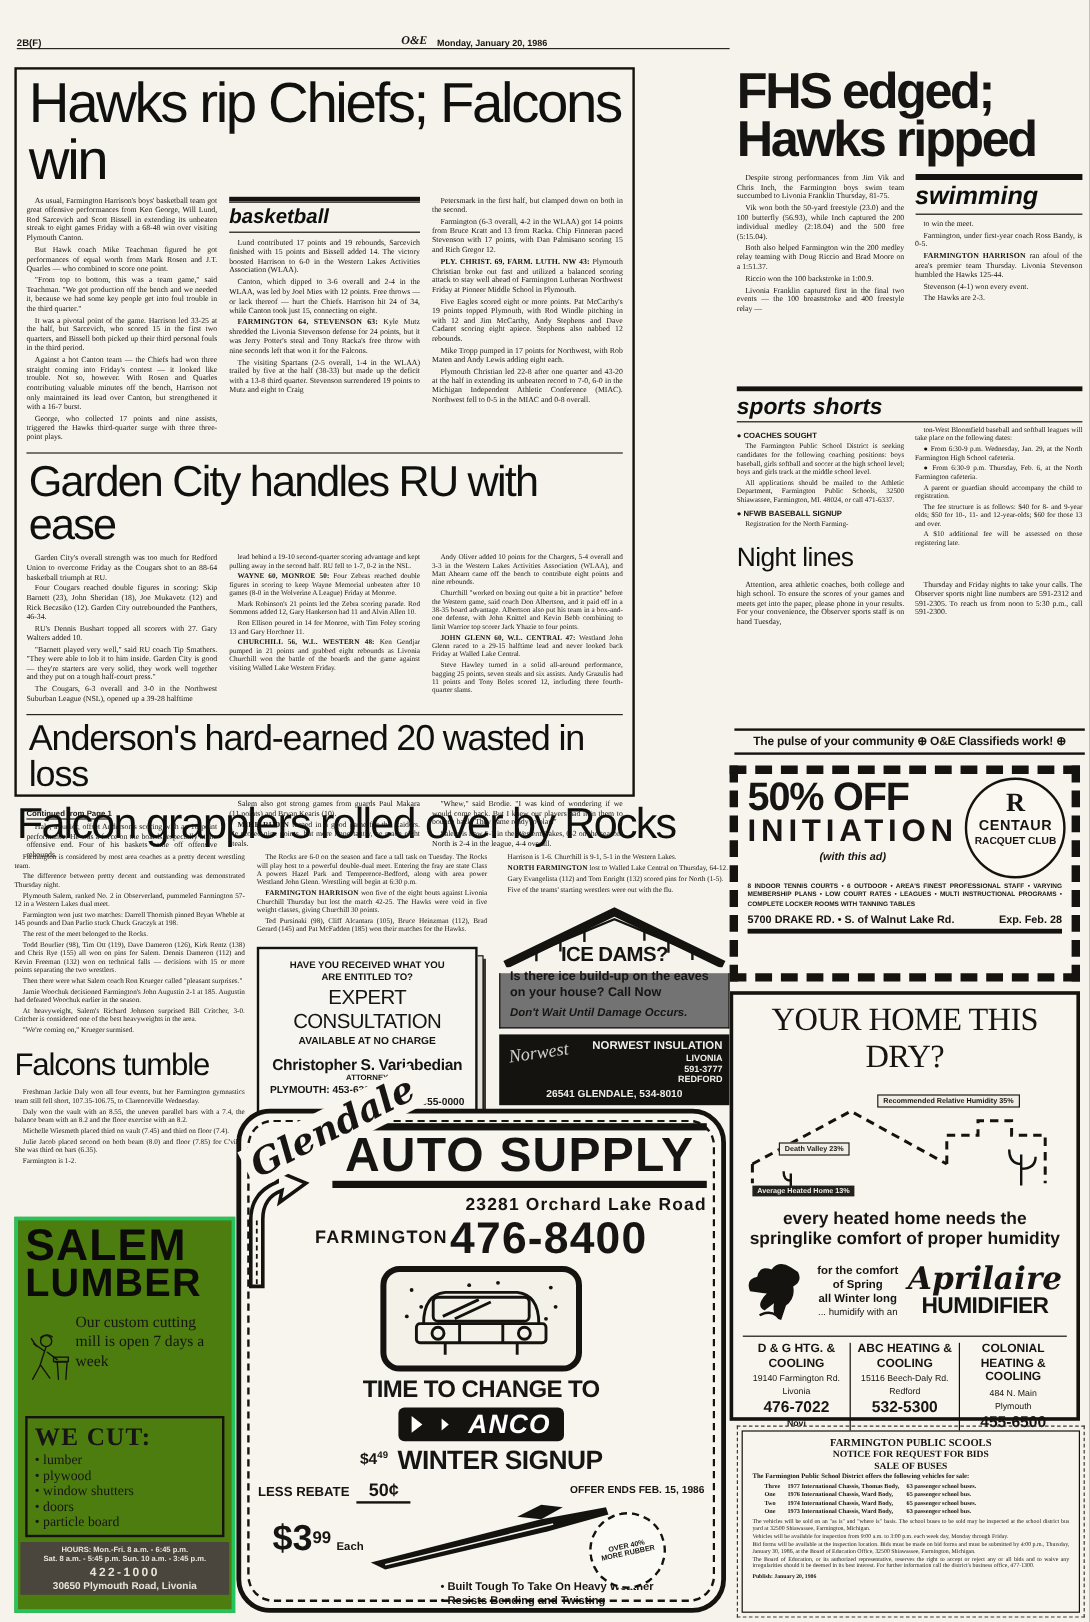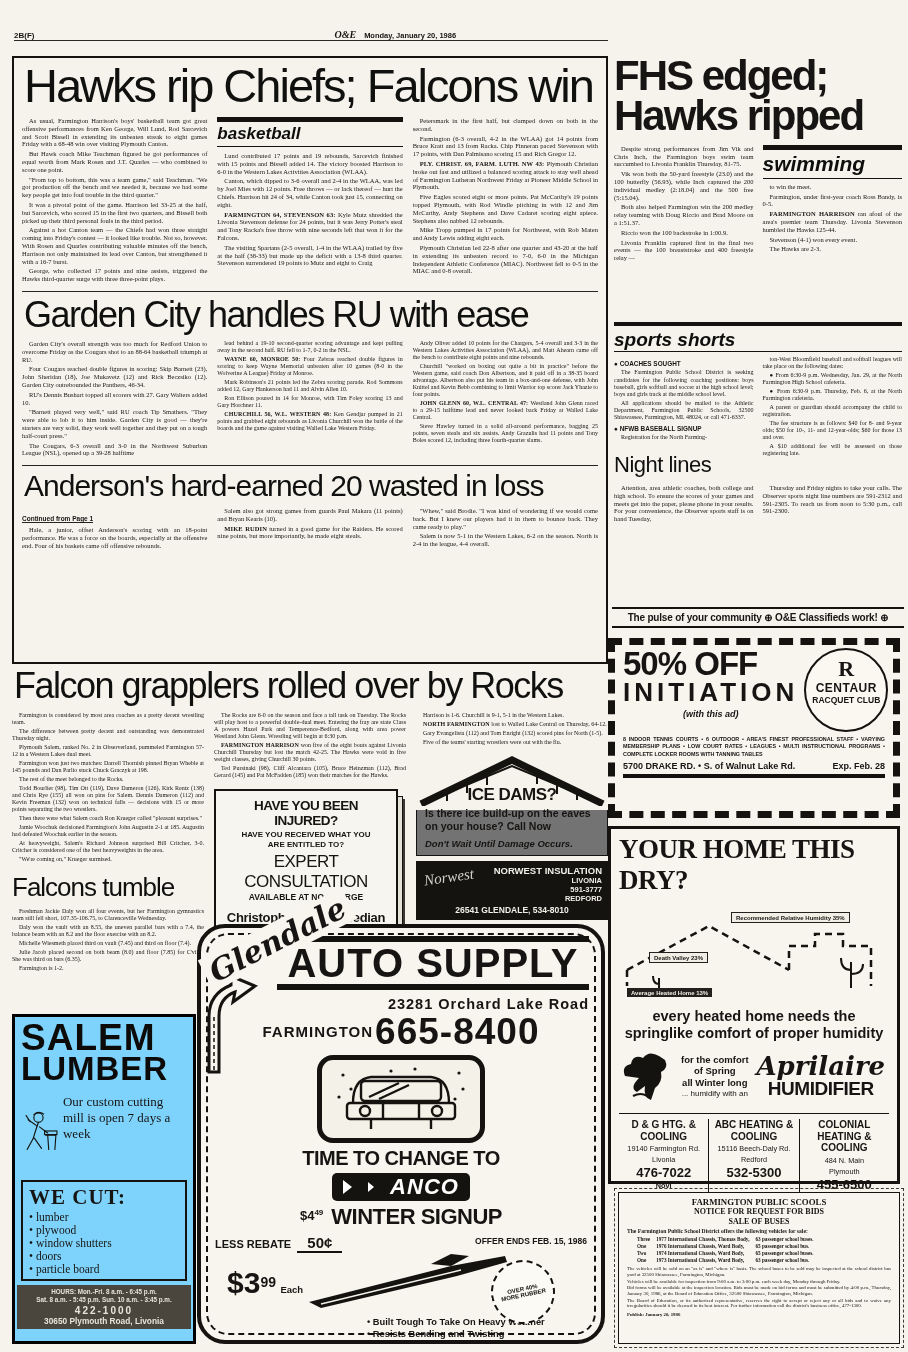--- a/index.html
+++ b/index.html
@@ -13,21 +13,21 @@
   .grafs p b{letter-spacing:.1px}
   .bodytext p{font-size:6.5px;line-height:1.2}
   .smalltext p{font-size:6px;line-height:1.17}
   .shead{font-family:"Liberation Sans",sans-serif;font-weight:bold;font-size:6.4px !important;text-indent:0 !important;margin:4px 0 2px !important;text-align:left !important}
   .kicker{font-family:"Liberation Sans",sans-serif;font-style:italic;font-weight:bold;color:#0e0e0d}
   
   #hdr{left:14px;top:24px;width:594px;height:17px;border-bottom:1.6px solid #2a2823;display:flex;align-items:flex-end;font-family:"Liberation Sans",sans-serif;font-size:8px;font-weight:bold}
   #hdr .mast{margin-left:300px;font-family:"Liberation Serif",serif;font-style:italic;font-size:10px}
   #hdr .dt{margin-left:8px;font-size:7.5px}
   
-  #main-box{left:12px;top:56px;width:596px;height:608px;border:2px solid #14130f;padding:4px 8px 2px}
+  #main-box{left:12px;top:56px;width:517px;height:608px;border:2px solid #14130f;padding:4px 8px 2px}
   #main-box .section+.section{border-top:1.2px solid #26241f;margin-top:6px;padding-top:3px}
   .headline-xl{font-size:47px;letter-spacing:-2px;line-height:1;margin:0 0 8px 2px}
   .headline-lg{font-size:36px;letter-spacing:-1.5px;line-height:1;margin:2px 0 7px 2px}
   .headline-md{font-size:30px;letter-spacing:-1px;line-height:1;margin:2px 0 6px 2px}
   .kickbox{border-top:4px solid #14130f;box-shadow:0 2px 0 -1px #14130f inset;padding:3px 0 2px;margin-bottom:5px;border-bottom:1.2px solid #14130f}
   .kickbox .kicker{font-size:17px}
   .continued{font-family:"Liberation Sans",sans-serif;font-weight:bold;font-size:6.5px;border-bottom:1px solid #26241f;display:inline-block;margin-bottom:3px}
   
   #fhs{left:614px;top:56px;width:288px}
   #fhs .bighead{font-family:"Liberation Sans",sans-serif;font-weight:bold;font-size:42px;letter-spacing:-2px;line-height:.95}
@@ -60,21 +60,21 @@
   .ad-ice .frame{border:1.5px solid #14130f;border-top:none;padding:2px 8px 6px;background:#737373}
   .ad-ice .t{font-weight:bold;font-size:17px;text-align:center;letter-spacing:-.5px;line-height:1;margin-top:-26px}
   .ad-ice .b{font-weight:bold;font-size:10.5px;line-height:1.25;margin-top:4px}
   .ad-ice .w{font-weight:bold;font-style:italic;font-size:9.5px;margin-top:5px}
   .ad-ice .blk{background:#14130f;color:#f2efe8;margin-top:5px;padding:4px 6px 5px;position:relative}
   .ad-ice .script{position:absolute;left:8px;top:8px;font-family:"Liberation Serif",serif;font-style:italic;font-size:15px;opacity:.85;transform:rotate(-8deg)}
   .ad-ice .co{font-weight:bold;font-size:9.5px;text-align:right}
   .ad-ice .ln{font-size:7.5px;text-align:right;font-weight:bold}
   .ad-ice .ad2{font-size:8.5px;text-align:center;font-weight:bold;margin-top:2px}
   
-  #salem{left:12px;top:1014px;width:184px;height:330px;border:3px solid #000000;padding:4px 6px;background:#7dd3fc}
+  #salem{left:12px;top:1014px;width:184px;height:330px;border:3px solid #22c55e;padding:4px 6px;background:#4d7c0f}
   #salem .t{font-family:"Liberation Sans",sans-serif;font-weight:bold;font-size:37px;letter-spacing:1px;line-height:.9;color:#0c0b0a}
   #salem .t2{font-size:33px}
   #salem .toprow{display:flex;gap:4px;margin-top:2px}
   #salem .blurb{font-size:13px;line-height:1.25;padding-top:8px}
   #salem .cutbox{border:2px solid #14130f;padding:3px 6px;margin-top:2px}
   #salem .wecut{font-weight:bold;font-size:21px;letter-spacing:1px}
   #salem .items p{margin:1px 0;font-size:11.5px;text-indent:0}
   #salem .hours{background:#4a463e;color:#e8e4d8;margin:4px -4px 0;padding:3px 4px;text-align:center;font-family:"Liberation Sans",sans-serif}
   #salem .hours .h{font-size:6.3px;font-weight:bold;line-height:1.35}
   #salem .hours .p{font-size:10px;font-weight:bold;letter-spacing:2px}
@@ -114,21 +114,21 @@
   #centaur .init{font-weight:bold;font-size:26px;letter-spacing:4px;line-height:1.05}
   #centaur .wta{font-style:italic;font-weight:bold;font-size:9px;text-align:center;margin-top:2px}
   #centaur .logo{width:84px;height:84px;border:2.5px solid #14130f;border-radius:50%;text-align:center;padding-top:10px;flex:none;background:#faf8f1}
   #centaur .logo .r{font-family:"Liberation Serif",serif;font-weight:bold;font-size:22px;line-height:.8}
   #centaur .logo .n1{font-weight:bold;font-size:12px;letter-spacing:.5px;margin-top:3px}
   #centaur .logo .n2{font-weight:bold;font-size:8.5px}
   #centaur .feat{font-weight:bold;font-size:5.4px;line-height:1.35;margin-top:4px;text-align:justify}
   #centaur .addr{display:flex;justify-content:space-between;font-weight:bold;font-size:9px;margin-top:3px;border-bottom:4px solid #14130f;padding-bottom:3px}
   
   #humid{left:608px;top:826px;width:292px;height:358px;border:3px solid #14130f;background:#f7f5ee;padding:5px 8px}
-  #humid .t{font-family:"Liberation Serif",serif;font-weight:bold;font-size:27px;text-align:left;letter-spacing:-.5px}
+  #humid .t{font-family:"Liberation Serif",serif;font-weight:normal;font-size:27px;text-align:center;letter-spacing:-.5px}
   #humid .gfx{position:relative;height:104px;margin-top:4px}
   #humid .lbl{position:absolute;font-family:"Liberation Sans",sans-serif;font-weight:bold;font-size:6px;padding:1.5px 4px;background:#23211d;color:#f1eee5}
   #humid .lbl.light{background:#f1eee5;color:#1a1916;border:1px solid #23211d}
   #humid .slogan{font-family:"Liberation Sans",sans-serif;font-weight:bold;font-size:14.5px;text-align:center;line-height:1.15;margin-top:4px}
   #humid .aprow{display:flex;align-items:center;gap:4px;margin-top:7px}
   #humid .comfort{font-family:"Liberation Sans",sans-serif;font-weight:bold;font-size:9.5px;line-height:1.25;text-align:center}
   #humid .hwa{font-size:8px;font-weight:normal}
   #humid .brand{font-family:"DejaVu Serif",serif;font-style:italic;font-weight:bold;font-size:26px;line-height:.9}
   #humid .prod{font-family:"Liberation Sans",sans-serif;font-weight:bold;font-size:19px;letter-spacing:-.5px;line-height:1}
   #humid .dealers{display:flex;margin-top:9px;border-top:1.5px solid #14130f;padding-top:5px;text-align:center;font-family:"Liberation Sans",sans-serif}
@@ -333,21 +333,20 @@
         </div>
       </div>
       <div class="col">
         <div class="grafs smalltext scorelead">
             <p>The Rocks are 6-0 on the season and face a tall task on Tuesday. The Rocks will play host to a powerful double-dual meet. Entering the fray are state Class A powers Hazel Park and Temperence-Bedford, along with area power Westland John Glenn. Wrestling will begin at 6:30 p.m.</p>
             <p><b>FARMINGTON HARRISON </b>won five of the eight bouts against Livonia Churchill Thursday but lost the match 42-25. The Hawks were void in five weight classes, giving Churchill 30 points.</p>
             <p>Ted Pursinaki (98), Cliff Alcantara (105), Bruce Heinzman (112), Brad Gerard (145) and Pat McFadden (185) won their matches for the Hawks.</p>
           </div>
 
         <div class="ad-injured">
-          <div class="l1">HAVE YOU BEEN INJURED?</div>
           <div class="l2">HAVE YOU RECEIVED WHAT YOU ARE ENTITLED TO?</div>
           <div class="l3">EXPERT CONSULTATION</div>
           <div class="l4">AVAILABLE AT NO CHARGE</div>
           <div class="nm">Christopher S. Varjabedian</div>
           <div class="ti">ATTORNEY</div>
           <div class="ph">PLYMOUTH: 453-6300</div>
           <div class="ph ph2">SOUTHFIELD: 355-0000</div>
         </div>
       </div>
       <div class="col">
@@ -431,21 +430,21 @@
   <div id="glen" class="abs">
     <span class="script">Glendale</span>
     <svg class="abs" style="left:4px;top:44px" width="58" height="104" viewBox="0 0 58 104">
       <path d="M14 100 L14 44 Q14 26 30 20 L28 30 L50 14 L26 4 L26 13 Q4 22 4 44 L4 100 Z" fill="none" stroke="#14130f" stroke-width="3"></path>
       <path d="M9 98 L9 44" stroke="#14130f" stroke-width="1.5" stroke-dasharray="4 3" fill="none"></path>
     </svg>
     <div class="supply">AUTO SUPPLY</div>
     <div class="addr">23281 Orchard Lake Road</div>
     <div class="cityrow">
       <span class="city">FARMINGTON</span>
-      <span class="phone">665-8400</span>
+      <span class="phone">476-8400</span>
     </div>
     <div class="carbox">
       <svg width="140" height="72" viewBox="0 0 140 72">
         <g fill="none" stroke="#14130f" stroke-width="2.4">
           <path d="M22 40 Q22 16 40 14 L100 14 Q118 16 118 40"></path>
           <rect x="30" y="18" width="80" height="20" rx="4"></rect>
           <rect x="16" y="40" width="108" height="16" rx="3"></rect>
           <circle cx="34" cy="48" r="5"></circle>
             <circle cx="106" cy="48" r="5"></circle>
           <line x1="52" y1="40" x2="52" y2="56"></line>

